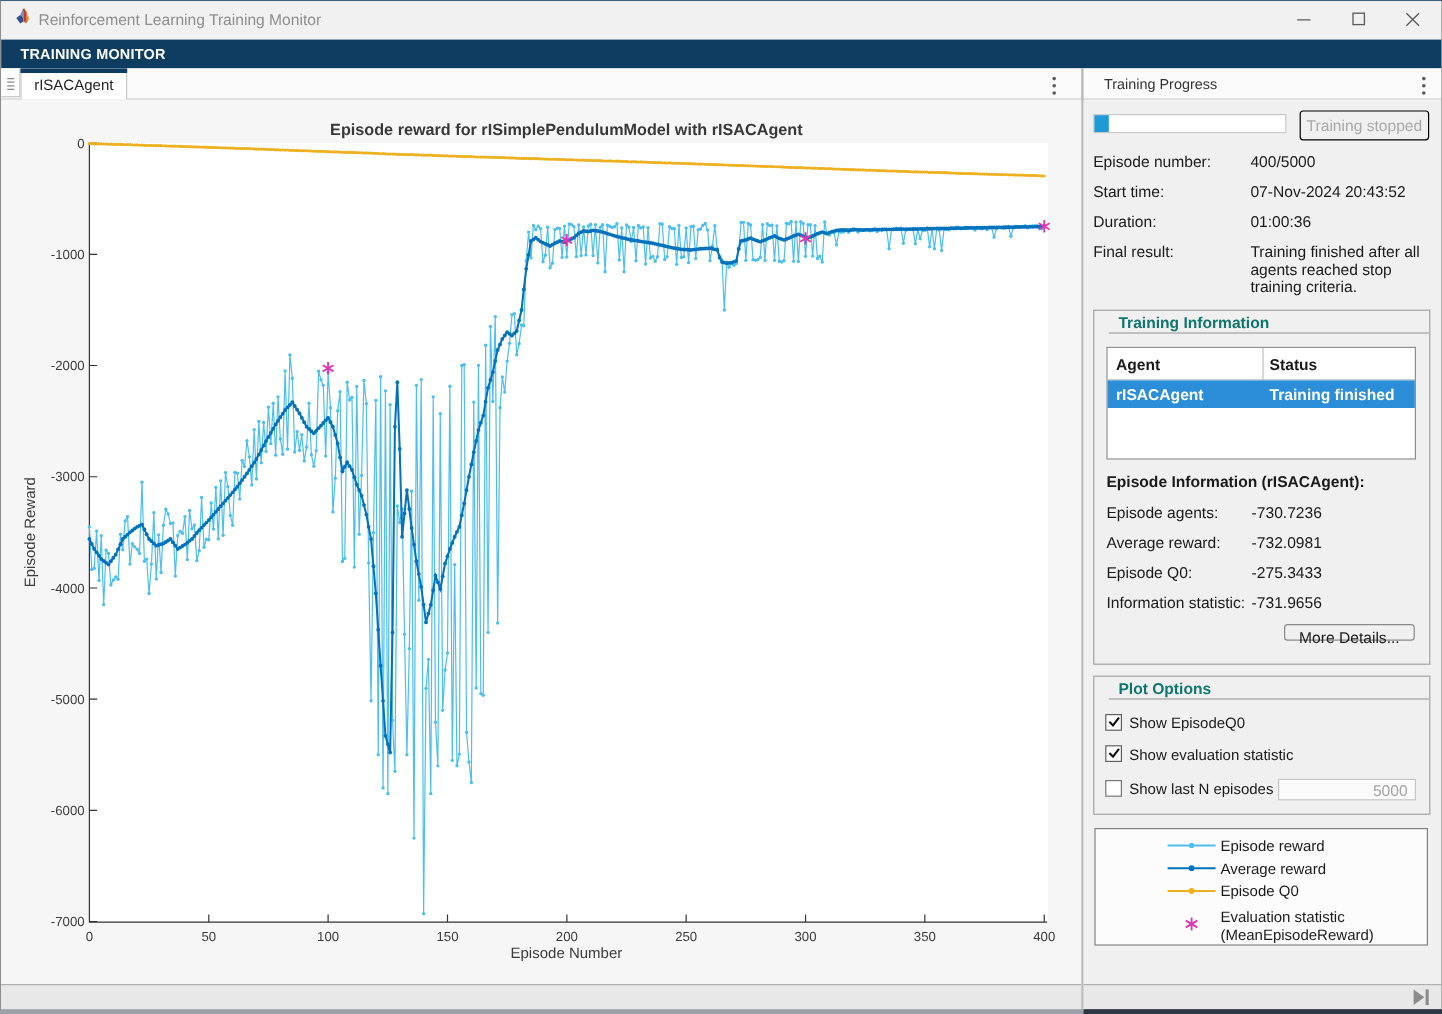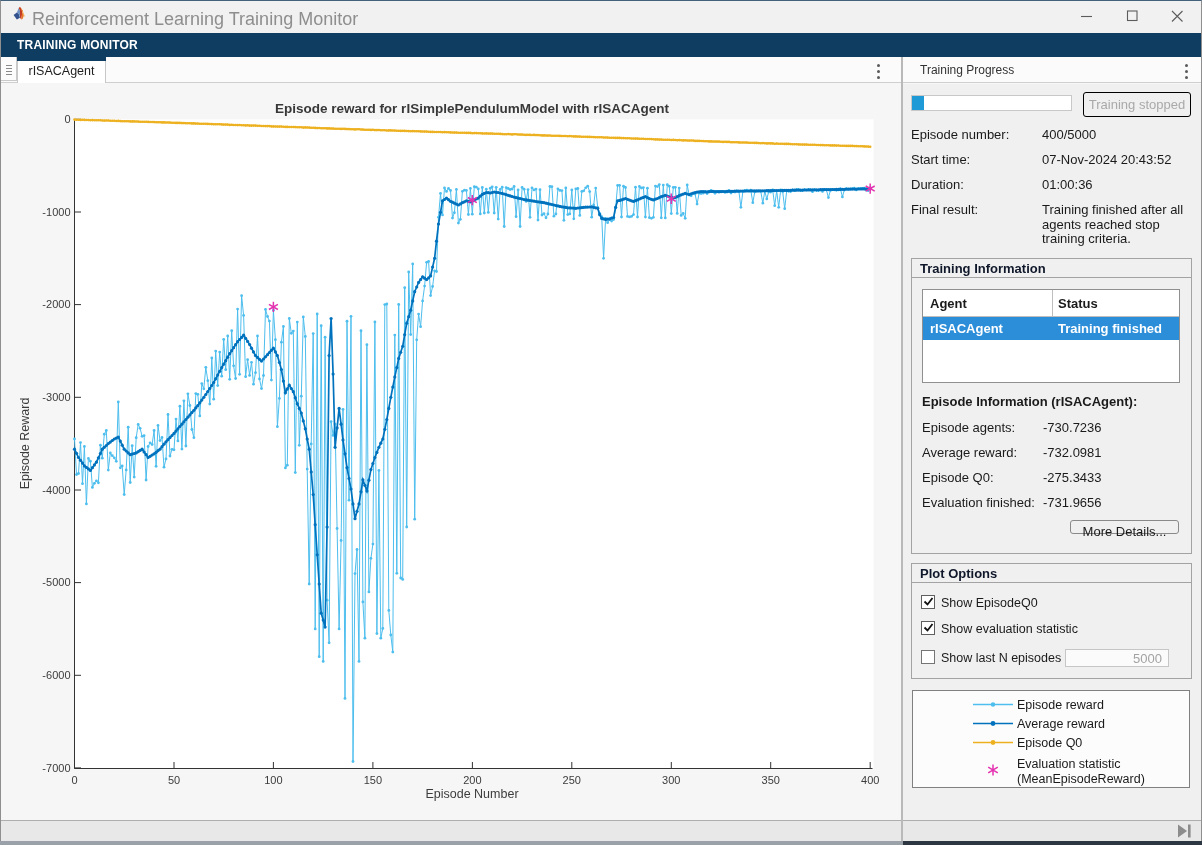--- a/index.html
+++ b/index.html
@@ -2,36 +2,36 @@
 <html><head><meta charset="utf-8"><style>
 *{margin:0;padding:0;box-sizing:border-box}
 html,body{width:1202px;height:845px;overflow:hidden}
 body{font-family:"Liberation Sans",sans-serif;position:relative;background:#f6f6f6}
 .abs{position:absolute}
 .lbl{font-size:13px;color:#1a1a1a;line-height:14px}
 .bold{font-weight:bold}
 .vdots{width:3px}
 .vdots i{display:block;width:3px;height:3px;border-radius:50%;background:#5a5a5a;margin-bottom:3px}
 .gbox{position:absolute;border:1px solid #a3a3a3}
-.gtitle{position:absolute;left:0;top:0;right:0;height:19px;border-bottom:1px solid #a3a3a3;font-size:13px;font-weight:bold;color:#0f172a;padding:2px 0 0 8px}
+.gtitle{position:absolute;left:12px;top:0;right:0;height:19px;border-bottom:1px solid #a3a3a3;font-size:13px;font-weight:bold;color:#0f766e;padding:2px 0 0 8px}
 .cb{position:absolute;width:14px;height:14px;background:#fff;border:1px solid #5f5f5f}
 .btn{position:absolute;border-radius:3px;font-size:13px;text-align:center}
 </style></head>
 <body>
 
 <div class="abs" style="left:0;top:0;width:1202px;height:845px;border:1px solid #8f8f8f;border-top:1px solid #43607c"></div>
 <div class="abs" style="left:1px;top:1px;width:1200px;height:32px;background:#f1f1f1"></div>
 <svg class="abs" style="left:13px;top:6px" width="14" height="15" viewBox="0 0 22 21">
  <polygon points="1,13 6,9 9,11 11,17 6,20" fill="#33518e"></polygon>
  <polygon points="6,9 9,2 11,6 11,17 9,11" fill="#7092c2"></polygon>
  <polygon points="9,2 11,0 15,6 13,20 11,17 11,6" fill="#c23b22"></polygon>
  <polygon points="11,0 12,1 17,14 15,19 13,20 15,6" fill="#e97425"></polygon>
  <polygon points="12,1 14,4 19,16 17,14" fill="#f9a13a"></polygon>
 </svg>
-<div class="abs" style="left:32px;top:9px;font-size:18px;color:#8e8e8e">Reinforcement Learning Training Monitor</div>
+<div class="abs" style="left:32px;top:9px;font-size:13px;color:#8e8e8e">Reinforcement Learning Training Monitor</div>
 <svg class="abs" style="left:1070px;top:5px" width="125" height="23" viewBox="0 0 125 23">
  <g stroke="#5c5c5c" stroke-width="1.1" fill="none">
   <path d="M11 11.5H22"></path>
   <rect x="57.5" y="6" width="9.5" height="9.5"></rect>
   <path d="M102 6l10.5 10.5M112.5 6L102 16.5"></path>
  </g>
 </svg>
 
 <div class="abs" style="left:1px;top:33px;width:1200px;height:24px;background:#0e3d61"></div>
 <div class="abs" style="left:17px;top:38px;font-size:12px;font-weight:bold;color:#fff;letter-spacing:.2px">TRAINING MONITOR</div>
@@ -1335,40 +1335,40 @@
 <div class="abs" style="left:923px;top:317px;width:256px;height:23px;background:#2c8ed9"></div>
 <div class="abs lbl bold" style="left:930px;top:322px;color:#fff">rISACAgent</div>
 <div class="abs lbl bold" style="left:1058px;top:322px;color:#fff">Training finished</div>
 <div class="abs lbl bold" style="left:922px;top:395px">Episode Information (rISACAgent):</div>
 <div class="abs lbl" style="left:922px;top:421px">Episode agents:</div>
 <div class="abs lbl" style="left:1043px;top:421px">-730.7236</div>
 <div class="abs lbl" style="left:922px;top:446px">Average reward:</div>
 <div class="abs lbl" style="left:1043px;top:446px">-732.0981</div>
 <div class="abs lbl" style="left:922px;top:471px">Episode Q0:</div>
 <div class="abs lbl" style="left:1043px;top:471px">-275.3433</div>
-<div class="abs lbl" style="left:922px;top:496px">Evaluation finished:</div>
+<div class="abs lbl" style="left:922px;top:496px">Information statistic:</div>
 <div class="abs lbl" style="left:1043px;top:496px">-731.9656</div>
 <div class="btn" style="left:1070px;top:520px;width:109px;height:14px;border:1px solid #8a8a8a;color:#1a1a1a;padding-top:3px">More Details...</div>
 
 <div class="gbox" style="left:911px;top:563px;width:281px;height:116px">
  <div class="gtitle">Plot Options</div>
 </div>
 <div class="cb" style="left:921px;top:595px"></div>
 <svg class="abs" style="left:922px;top:595px" width="13" height="13" viewBox="0 0 13 13">
     <path d="M2.5 6.5l3 3 5-6.5" stroke="#111" stroke-width="1.8" fill="none"></path>
   </svg>
 <div class="abs lbl" style="left:941px;top:596px;font-size:12.5px">Show EpisodeQ0</div>
 <div class="cb" style="left:921px;top:621px"></div>
 <svg class="abs" style="left:922px;top:621px" width="13" height="13" viewBox="0 0 13 13">
     <path d="M2.5 6.5l3 3 5-6.5" stroke="#111" stroke-width="1.8" fill="none"></path>
   </svg>
 <div class="abs lbl" style="left:941px;top:622px;font-size:12.5px">Show evaluation statistic</div>
 <div class="cb" style="left:921px;top:650px;border-color:#757575"></div>
 <div class="abs lbl" style="left:941px;top:651px;font-size:12.5px">Show last N episodes</div>
-<div class="abs" style="left:1065px;top:649px;width:104px;height:18px;background:#fbfbfb;border:1px solid #c6c6c6;font-size:13px;color:#a3a3a3;text-align:right;padding:1px 6px 0 16px">5000</div>
+<div class="abs" style="left:1065px;top:649px;width:115px;height:18px;background:#fbfbfb;border:1px solid #c6c6c6;font-size:13px;color:#a3a3a3;text-align:right;padding:1px 6px 0 16px">5000</div>
 
 <div class="abs" style="left:912px;top:690px;width:278px;height:98px;background:#fcfcfc;border:1px solid #808080"></div>
 <svg class="abs" style="left:912px;top:690px" width="278" height="98" viewBox="0 0 278 98">
  <g stroke-width="1.7" fill="none">
   <path d="M61 14.5H101" stroke="#4DBEEE"></path>
       <path d="M61 33.5H101" stroke="#0072BD"></path>
       <path d="M61 52.5H101" stroke="#EDB120"></path>
  </g>
  <circle cx="81" cy="14.5" r="2.2" fill="#4DBEEE"></circle>
     <circle cx="81" cy="33.5" r="2.4" fill="#0072BD"></circle>

